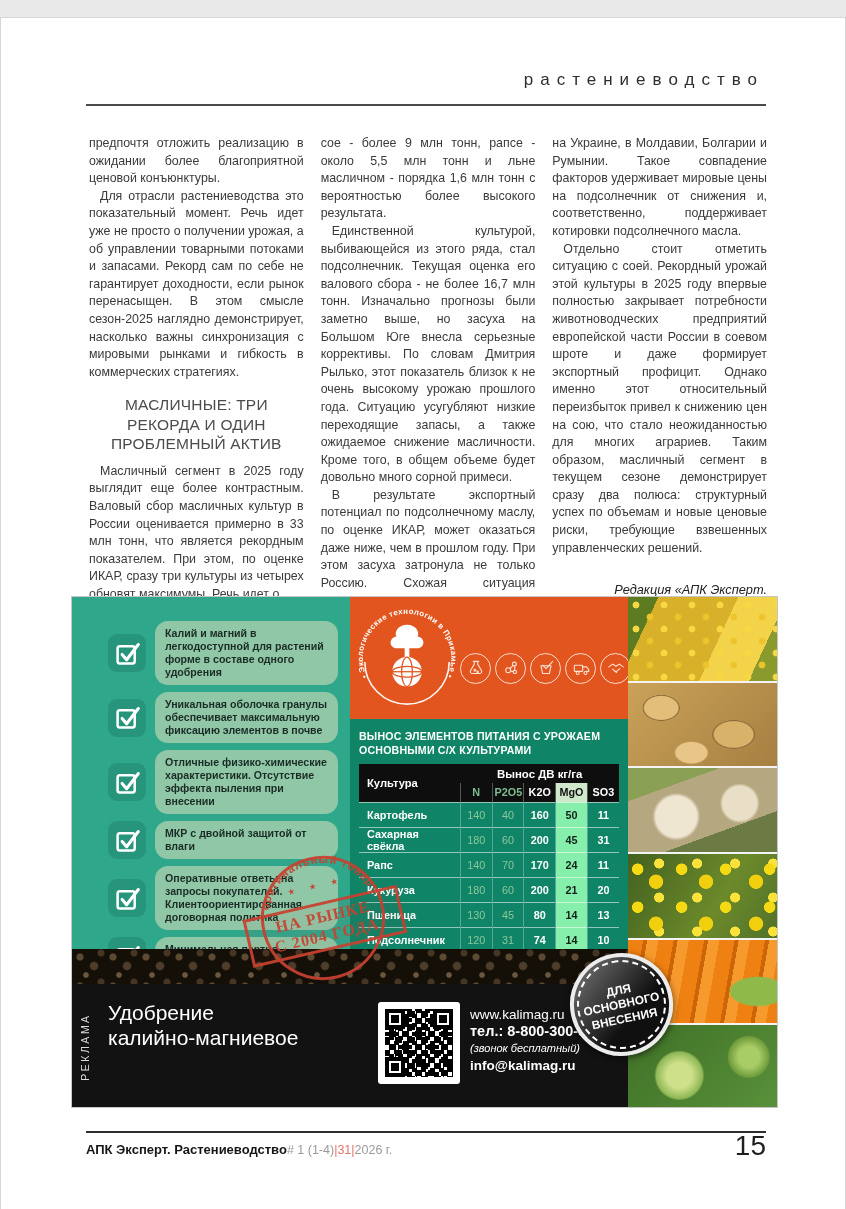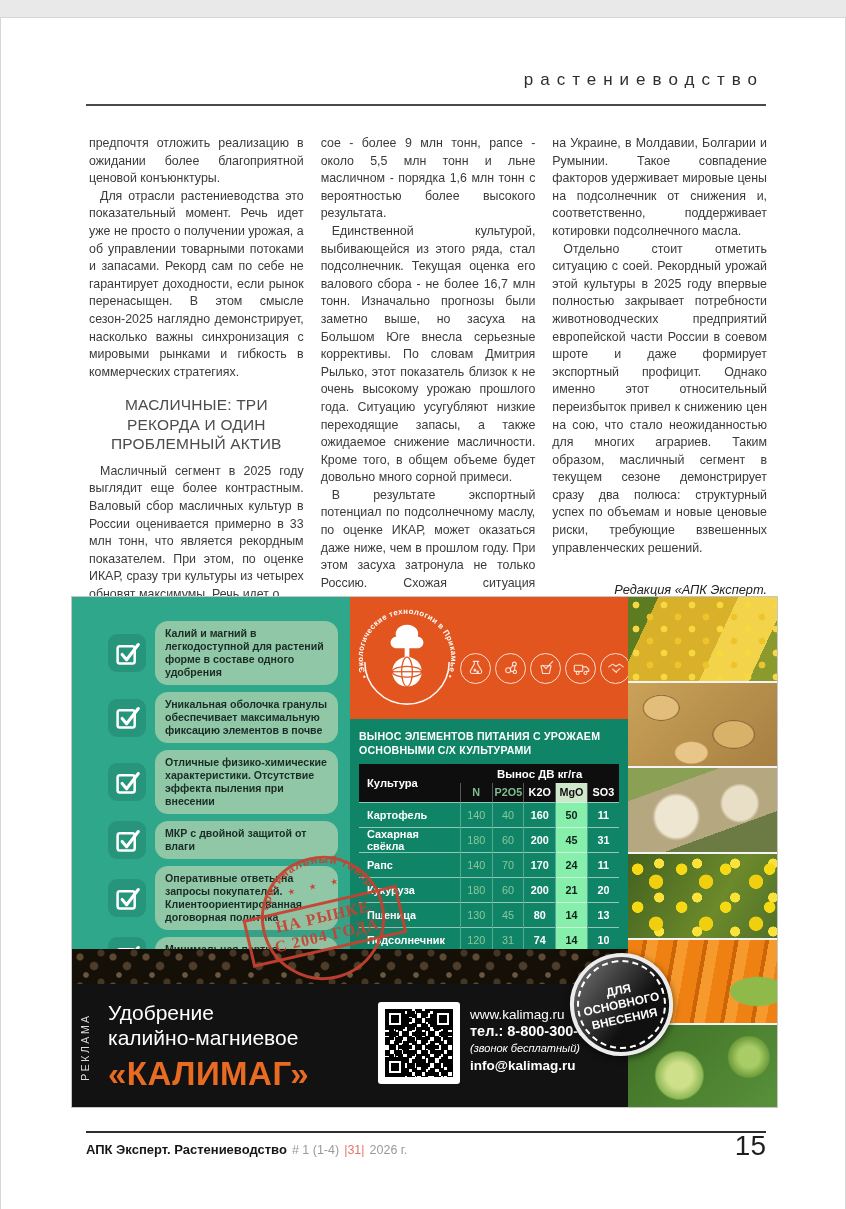--- a/index.html
+++ b/index.html
@@ -142,21 +142,21 @@
   .stamp-ring { position:absolute; inset:9px; border:3px solid currentColor; border-radius:50%; }
   .stamp-arc { position:absolute; inset:0; }
   .stamp-stars { position:absolute; top:33px; width:100%; text-align:center; font-size:8.5px; letter-spacing:6px; color:currentColor; }
   .stamp-box { position:absolute; left:-8px; right:-8px; top:55px; border:3px solid currentColor;
     text-align:center; font-family:"Liberation Serif", serif; font-weight:bold; font-size:16px;
     line-height:18.5px; padding:3px 2px; white-space:pre-line; letter-spacing:1px;
     background:rgba(200,65,48,0.05); }
 
   
   .footer-rule { position:absolute; top:1113px; left:85px; width:680px; height:2px; background:#2e2e2e; }
-  .footer { position:absolute; top:1124px; left:85px; display:flex; align-items:baseline; gap:5px;
+  .footer { position:absolute; top:1124px; left:85px; display:flex; align-items:baseline; 
     font-size:12.5px; color:#9a9a9a; }
   .footer .mag { color:#161616; font-weight:bold; font-size:13px; }
   .footer .issue-number { color:#E4756A; }
   .page-num { position:absolute; top:1112px; right:79px; font-size:28px; color:#1f1f1f; }
 </style>
 </head>
 <body>
 
 <div class="page">
 
@@ -382,21 +382,20 @@
       <div class="photo photo-cabbage"></div>
     </div>
 
     <div class="granules"></div>
 
     <div class="ad-black">
       <div class="reklama">РЕКЛАМА</div>
       <div class="product">
         <div class="product-lines">Удобрение
 калийно-магниевое</div>
-        <div class="product-name">«КАЛИМАГ»</div>
       </div>
       <div class="qr">
         <div class="qr-grid"></div>
         <span class="qrf tl"></span>
         <span class="qrf tr"></span>
         <span class="qrf bl"></span>
       </div>
       <div class="contacts">
         <div class="site">www.kalimag.ru</div>
         <div class="phone">тел.: 8-800-300-8375</div>

